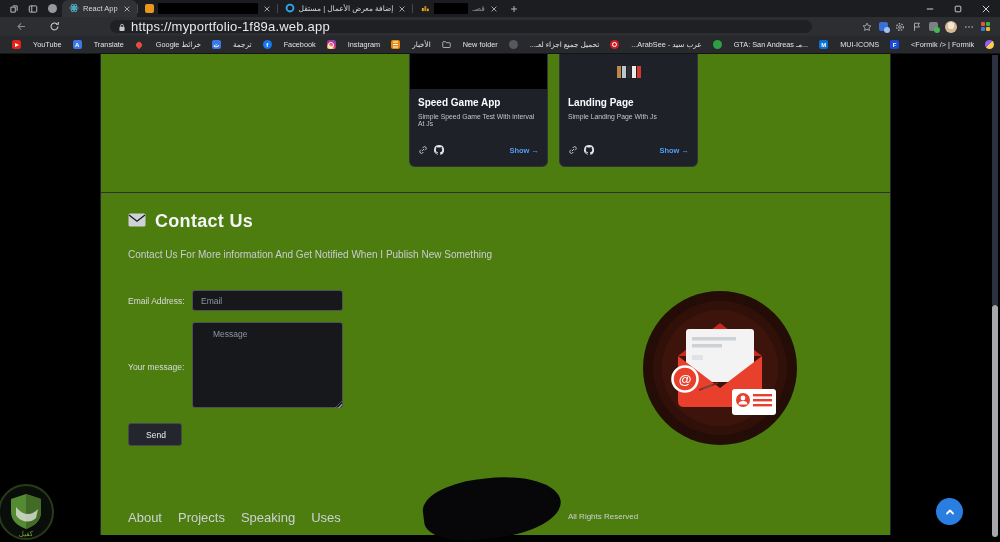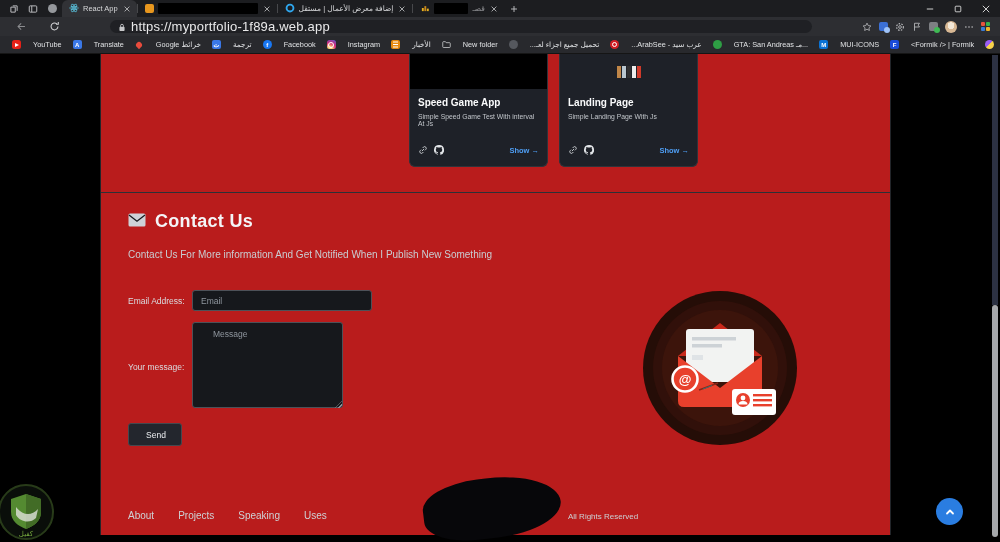--- a/index.html
+++ b/index.html
@@ -72,21 +72,21 @@
   .bi-as:after{content:"";width:3px;height:3px;border:1px solid #fff;border-radius:50%;}
   .bi-gta{background:#2e9e44;border-radius:50%;}
   .bi-mui{background:#0a72d4;}
   .bi-fk{background:#1a4bd8;}
   .bi-vite{background:linear-gradient(135deg,#9a5cf5 0 50%,#f7d14b 50% 100%);border-radius:50%;}
   .bi-az{background:#2563eb;}
   .bi-folder{background:transparent;}
 
   
   .page{position:absolute;top:54px;left:0;right:0;bottom:0;background:#000;}
-  .content{position:absolute;left:100px;top:0;width:791px;bottom:7px;background:#b91c1c;
+  .content{position:absolute;left:100px;top:0;width:791px;bottom:7px;background:#4d7c0f;
            border-left:1px solid #222529;border-right:1px solid #222529;box-sizing:border-box;}
 
   .card{position:absolute;top:0;width:139px;height:113px;background:#1e2128;
         border:1px solid #2f333a;border-top:none;border-radius:0 0 6px 6px;box-sizing:border-box;}
   .card.c1{left:308px;}
   .card.c2{left:458px;}
   .card-img{height:35px;display:flex;align-items:center;justify-content:center;border-radius:0;}
   .c1 .card-img{background:#000;}
   .imgbars{display:flex;gap:1px;align-items:flex-end;}
   .imgbars i{width:4px;height:12px;}
@@ -106,32 +106,32 @@
   .contact-title{font-size:18px;font-weight:bold;color:#f4f5f7;letter-spacing:.3px;}
   .contact-sub{position:absolute;left:27px;top:195px;font-size:10px;color:#c9cdd2;}
 
   .lbl{position:absolute;left:27px;font-size:8.5px;color:#dadde1;}
   .lbl-email{top:242px;}
   .lbl-msg{top:308px;}
   .field{position:absolute;left:91px;box-sizing:border-box;background:#16181c;
          border:1px solid #4d5158;border-radius:3px;color:#e6e6e6;font-size:8.5px;
          font-family:"Liberation Sans",sans-serif;outline:none;}
   .field::placeholder{color:#8f969e;opacity:1;}
-  .email-input{top:236px;width:180px;height:21px;padding:0 8px;}
+  .email-input{top:236px;width:151px;height:21px;padding:0 8px;}
   .msg-textarea{top:268px;width:151px;height:86px;padding:6px 20px;resize:none;}
   .resize-corner{position:absolute;left:234px;top:347px;width:7px;height:7px;
     background:repeating-linear-gradient(135deg,transparent 0 1.6px,#8a9097 1.6px 2.6px);
     clip-path:polygon(100% 0,100% 100%,0 100%);}
   .send-btn{position:absolute;left:27px;top:369px;width:54px;height:23px;background:#23262d;
             border:1px solid #44484f;border-radius:3px;color:#eceef1;font-size:8.5px;
             font-family:"Liberation Sans",sans-serif;padding-left:8px;}
 
   .mail-illustration{position:absolute;left:540px;top:235px;width:158px;height:158px;}
 
-  .footer-links{position:absolute;left:27px;top:456px;display:flex;gap:24px;font-size:10px;color:#ced2d6;}
+  .footer-links{position:absolute;left:27px;top:456px;display:flex;gap:16px;font-size:13px;color:#ced2d6;}
   .redaction-blob{position:absolute;left:322px;top:424px;width:138px;height:60px;background:#07070a;
                   border-radius:48% 60% 55% 45%;transform:rotate(-7deg);}
   .rights{position:absolute;left:467px;top:458px;font-size:8px;color:#ccd0d4;}
 
   .scroll-top{position:absolute;left:936px;top:498px;width:27px;height:27px;border-radius:50%;
               background:#2a7de1;display:flex;align-items:center;justify-content:center;
               box-shadow:0 0 6px rgba(0,0,0,.6);border:none;}
   .watermark{position:absolute;left:-3px;top:483px;width:59px;height:59px;opacity:.92;}
 
   .scrollbar-track{position:absolute;right:2px;top:55px;width:6px;height:250px;background:#2c3142;}

